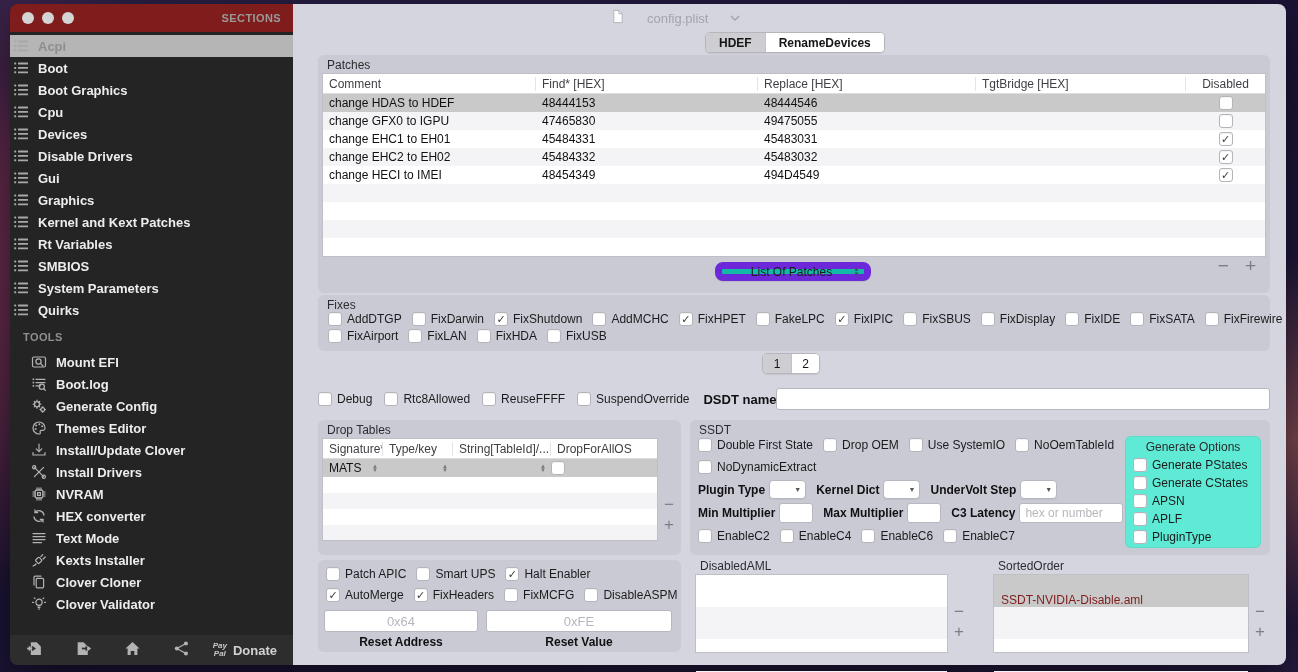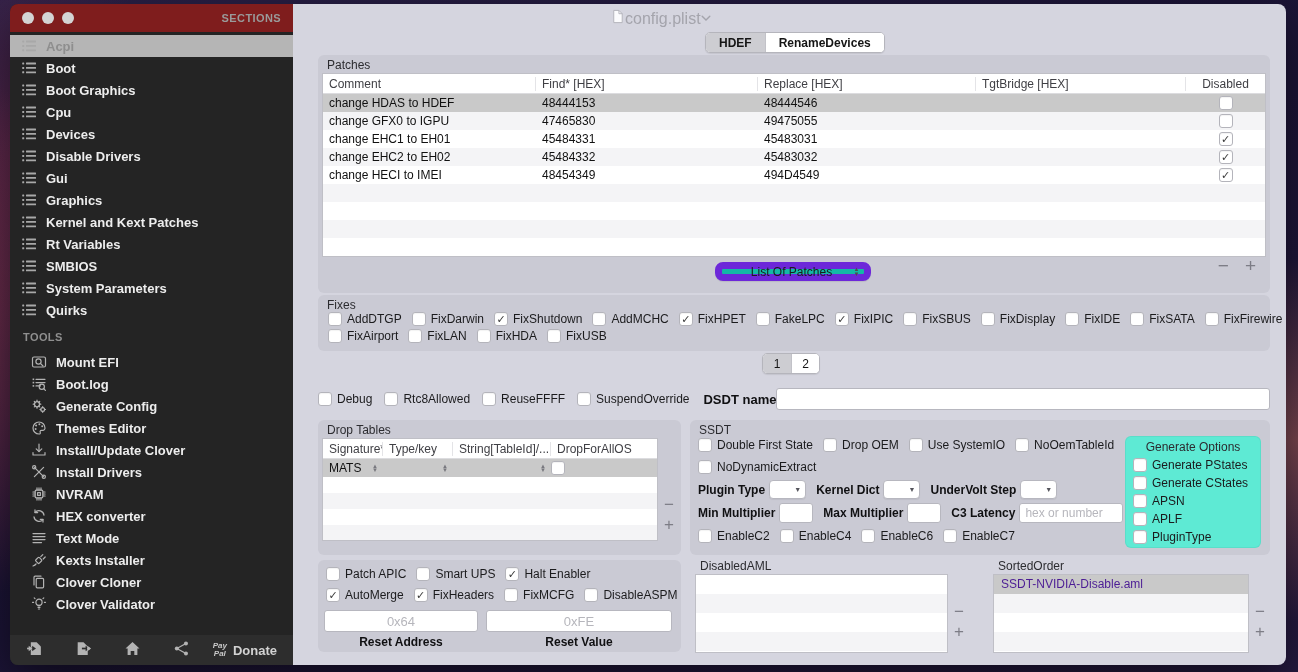--- a/index.html
+++ b/index.html
@@ -9,31 +9,31 @@
  radial-gradient(260px 420px at -60px 340px, rgba(205,70,90,.55), transparent 65%),
  radial-gradient(220px 320px at 30px 150px, rgba(160,50,85,.40), transparent 65%),
  linear-gradient(155deg,#2b2148 0%,#1b1436 45%,#271b42 100%);}
 .window{position:absolute;left:10px;top:4px;width:1276px;height:661px;display:flex;border-radius:8px;box-shadow:0 18px 50px rgba(0,0,0,.55)}
 
 .sidebar{width:283px;background:#242424;border-radius:8px 0 0 8px;display:flex;flex-direction:column}
 .sb-head{height:28px;background:#7f1d1d;border-radius:8px 0 0 0;display:flex;align-items:center;padding:9px 12px}
 .tl{width:12px;height:12px;border-radius:50%;background:#d4d4d4;margin-right:8px}
 .sb-head-title{margin-left:auto;color:#9a9a9a;font-size:11px;font-weight:700;letter-spacing:.4px}
 .side-list{padding-top:3px}
-.side-item{display:flex;align-items:center;gap:9px;height:22px;padding-left:11px;color:#ededed;font-size:13px;font-weight:700;white-space:nowrap;cursor:default}
+.side-item{display:flex;align-items:center;gap:9px;height:22px;padding-left:3px;color:#ededed;font-size:13px;font-weight:700;white-space:nowrap;cursor:default}
 .side-item.sel{background:#b5b5b5;color:#8e8e8e}
 .sb-sec-label{color:#8f8f8f;font-size:11px;font-weight:700;letter-spacing:.4px;padding:10px 0 5px 13px}
 .tools-list .side-item{padding-left:21px}
 .sb-foot{margin-top:auto;height:30px;background:#2d2d2d;border-radius:0 0 0 8px;display:flex;align-items:center;justify-content:space-between;padding:0 16px}
 .pp{display:flex;align-items:center;gap:6px}
 .pp-txt{font-size:8px;font-weight:700;font-style:italic;color:#c9c9c9;line-height:8px;text-align:center}
 .pp-donate{font-size:13px;font-weight:700;color:#d2d2d2}
 
 .main{flex:1;position:relative;background:#d5d5df;border-radius:0 8px 8px 0}
-.proxy{position:absolute;left:317px;top:5px;display:flex;align-items:center;gap:0;color:#a4a4ac;font-size:16px}
+.proxy{position:absolute;left:317px;top:5px;display:flex;align-items:center;gap:22px;color:#a4a4ac;font-size:13px}
 .seg-ctl{display:flex;background:#fff;border:1px solid #b5b5bc;border-radius:5px;overflow:hidden;height:21px;box-shadow:0 1px 1px rgba(0,0,0,.08)}
 .seg{padding:0 13px;font-size:12px;font-weight:700;display:flex;align-items:center;justify-content:center;color:#151515;background:#fff;cursor:default}
 .seg+.seg{border-left:1px solid #c2c2c8}
 .seg.sel{background:#cdcdd2}
 #tabs-ctl{position:absolute;left:412px;top:28px}
 #pager-ctl{position:absolute;left:469px;top:349px}
 #pager-ctl .seg{padding:0 10px;min-width:28px;font-weight:400}
 .panel{position:absolute;background:#cacad4;border-radius:6px}
 .ptitle{position:absolute;top:3px;left:9px;font-size:12px;color:#2c2c30}
 
@@ -64,21 +64,21 @@
 .step i{font-style:normal}
 .pm{color:#7d7d86;font-size:19px;line-height:16px;cursor:default}
 .pm-h{position:absolute;display:flex;gap:16px}
 .pm-v{position:absolute;display:flex;flex-direction:column;gap:7px;font-size:17px;line-height:13px;color:#7d7d86}
 .tf{background:#fff;border:1px solid #b7b7bf;border-radius:3px;font-size:12px;padding:0 5px;height:20px;font-family:inherit;color:#222;outline:none}
 .tf::placeholder{color:#b6b6bc}
 .tf.centerph{text-align:center;height:22px;font-size:13px}
 .blbl{font-size:12px;font-weight:700;color:#101012;white-space:nowrap}
 .msel{width:37px;height:19px;background:#fff;border:1px solid #b7b7bf;border-radius:4px;display:flex;align-items:center;justify-content:flex-end;padding-right:4px;font-size:8px;color:#55555c;box-shadow:0 1px 1px rgba(0,0,0,.06)}
 .lbox{position:absolute;background:#fff;border:1px solid #bfbfc6}
-.li{height:19px;font-size:12px;line-height:19px;padding:0 7px;color:#4c1d95;white-space:nowrap;overflow:hidden}
+.li{height:19px;font-size:12px;line-height:19px;padding:16px 7px;color:#7f1d1d;white-space:nowrap;overflow:hidden}
 .li.alt{background:#f4f4f6}
 .li.sel{background:#c9c9c9}
 .flabel{position:absolute;font-size:12px;color:#2c2c30}
 
 #ssdt-rows{position:absolute;left:8px;top:16px;width:430px}
 .srow{display:flex;align-items:center;gap:10px;margin-bottom:4px;min-height:18px}
 .grp{display:inline-flex;align-items:center;gap:4px}
 #gen-box{position:absolute;right:9px;top:16px;width:136px;bottom:7px;background:#5eead4;border-radius:6px;border:1px solid rgba(0,0,0,.05)}
 #gen-box .gtitle{text-align:center;font-size:12px;color:#2c2c30;margin:3px 0 4px}
 #gen-options{display:flex;flex-direction:column;gap:4px;padding-left:7px}

